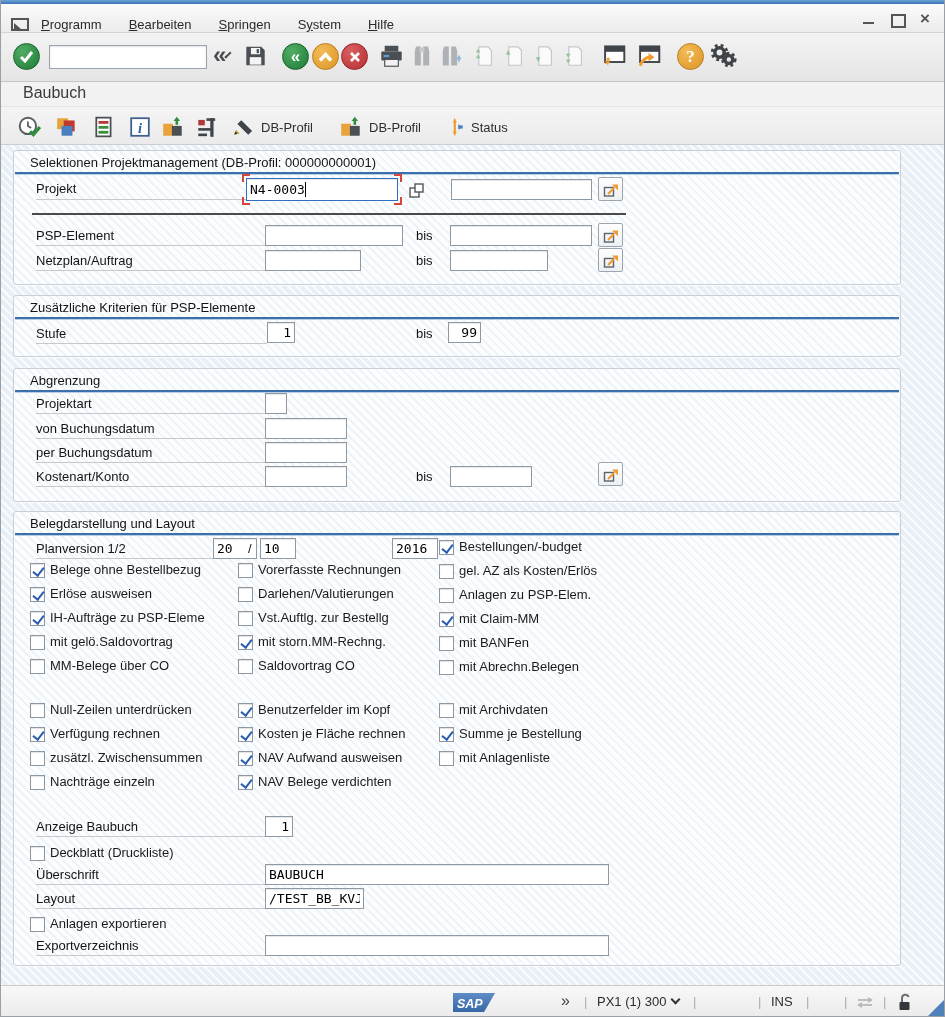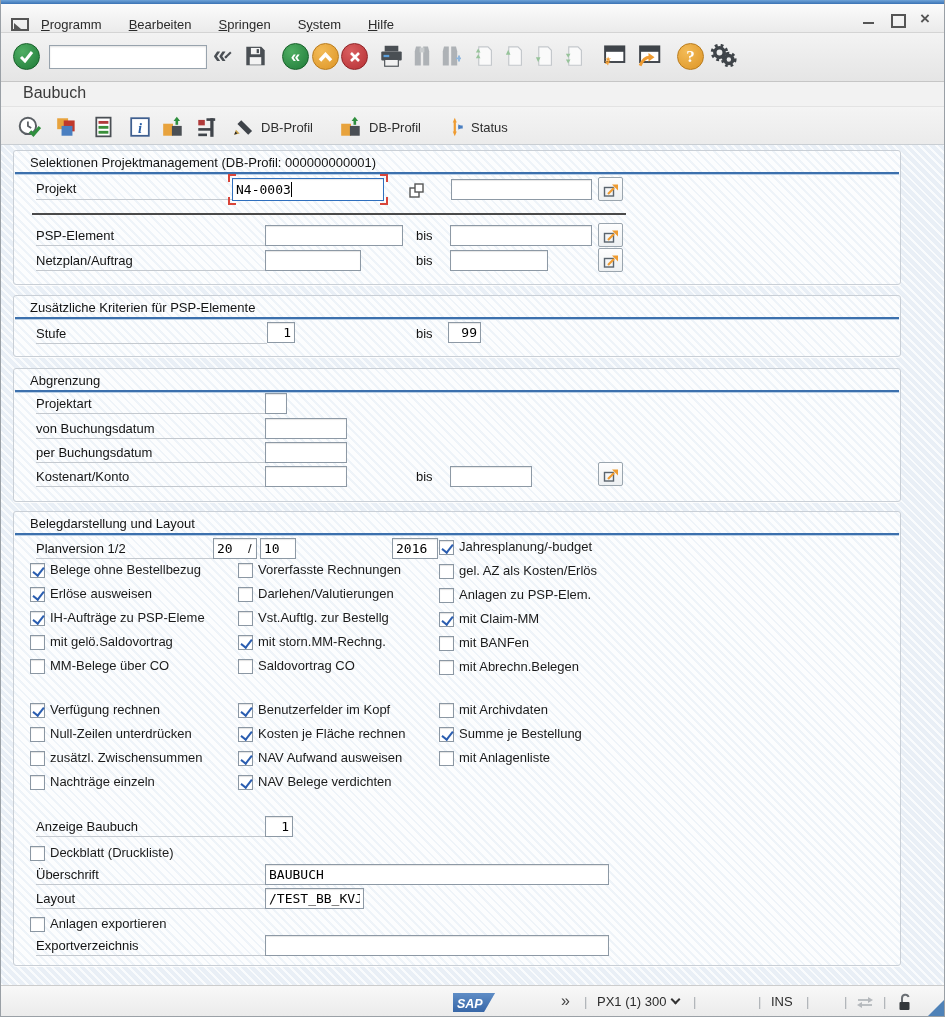--- a/index.html
+++ b/index.html
@@ -325,21 +325,21 @@
 
   <div class="content">
 
     <div class="grp" style="top:5px; height:135px;">
       <div class="grp-title">Selektionen Projektmanagement (DB-Profil: 000000000001)</div>
       <div class="grp-rule"></div>
         <div class="grp-rule2"></div>
 
       <span class="lbl" style="left:22px; top:30px;">Projekt</span>
       <div class="leader" style="left:22px; top:48px; width:210px;"></div>
-      <div class="focuswrap" style="left:214px; top:23px;">
+      <div class="focuswrap" style="left:228px; top:23px;">
         <div class="corner tl"></div>
           <div class="corner tr"></div>
         <div class="corner bl"></div>
           <div class="corner br"></div>
         <input class="fld" value="N4-0003" style="">
         <div class="caret"></div>
       </div>
       <svg style="position:absolute; left:394px; top:31px;" width="17" height="17" viewBox="0 0 17 17">
           <rect x="2" y="6" width="9" height="9" fill="#fff" stroke="#555" stroke-width="1.4"></rect>
           <rect x="7" y="2" width="8" height="8" fill="#fff" stroke="#555" stroke-width="1.4"></rect>
@@ -479,21 +479,21 @@
           </div>
           <div class="cbitem">
             <span class="cb"></span>
             <span>Saldovortrag CO</span>
           </div>
         </div>
       <div class="cblist" style="left:425px; top:27px;">
 
       <div class="cbitem">
             <span class="cb checked"></span>
-            <span>Jahresplanung/-budget</span>
+            <span>Bestellungen/-budget</span>
           </div>
           <div class="cbitem">
             <span class="cb"></span>
             <span>gel. AZ als Kosten/Erlös</span>
           </div>
           <div class="cbitem">
             <span class="cb"></span>
             <span>Anlagen zu PSP-Elem.</span>
           </div>
           <div class="cbitem">
@@ -506,26 +506,26 @@
           </div>
           <div class="cbitem">
             <span class="cb"></span>
             <span>mit Abrechn.Belegen</span>
           </div>
         </div>
 
       <div class="cblist" style="left:16px; top:190px;">
 
       <div class="cbitem">
+            <span class="cb"></span>
+            <span>Null-Zeilen unterdrücken</span>
+          </div>
+          <div class="cbitem">
             <span class="cb checked"></span>
             <span>Verfügung rechnen</span>
-          </div>
-          <div class="cbitem">
-            <span class="cb"></span>
-            <span>Null-Zeilen unterdrücken</span>
           </div>
           <div class="cbitem">
             <span class="cb"></span>
             <span>zusätzl. Zwischensummen</span>
           </div>
           <div class="cbitem">
             <span class="cb"></span>
             <span>Nachträge einzeln</span>
           </div>
         </div>

